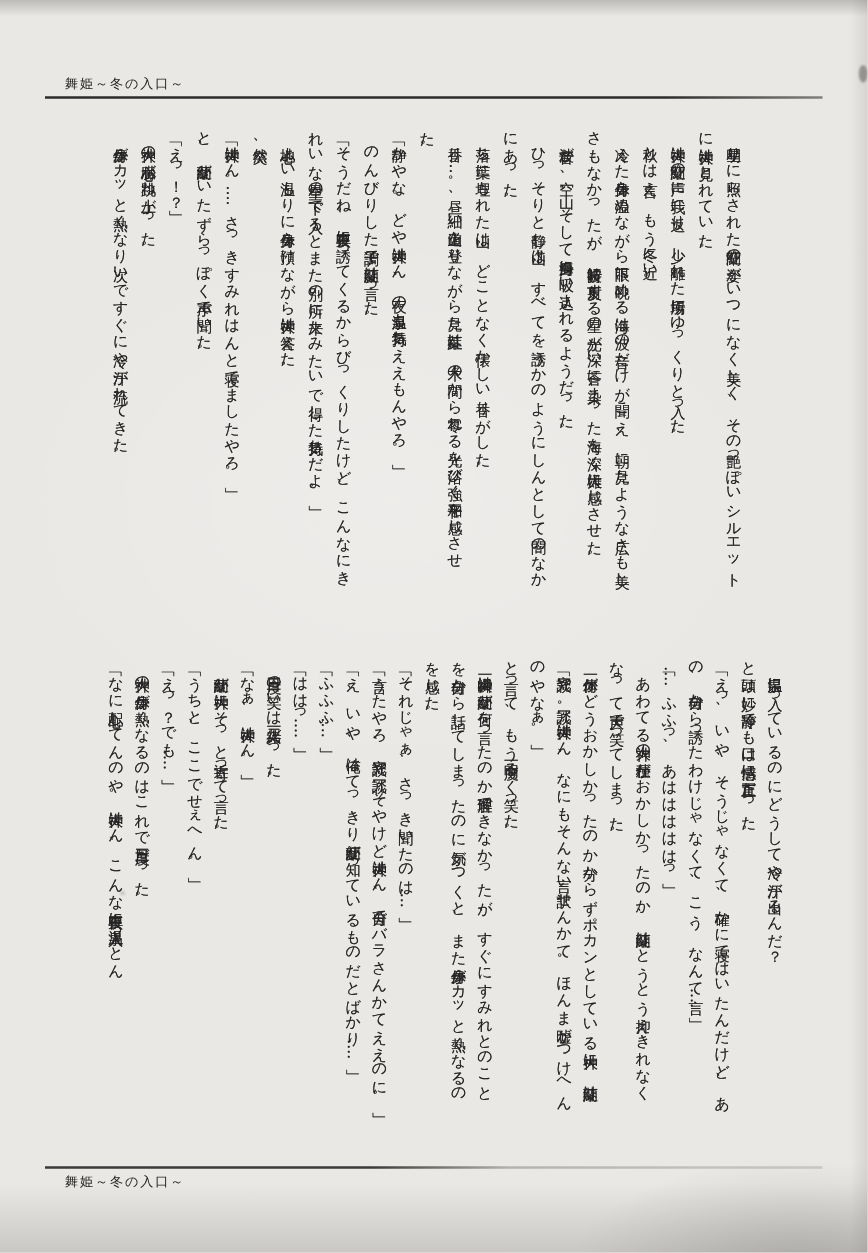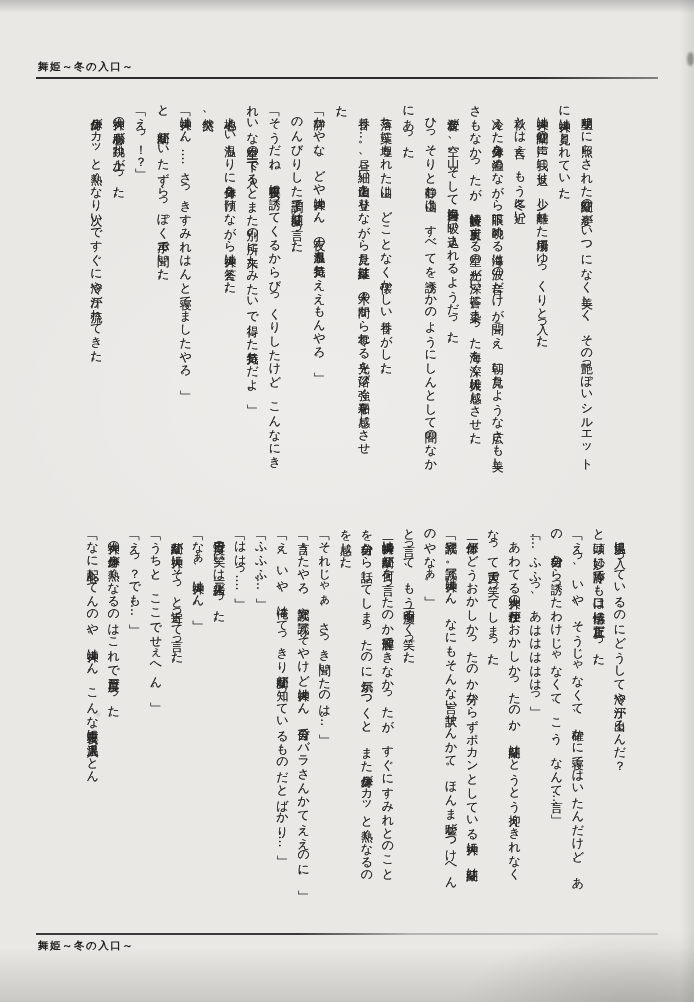--- a/index.html
+++ b/index.html
@@ -13,22 +13,22 @@
     background:
       linear-gradient(to bottom, rgba(96,94,92,.32), rgba(96,94,92,0) 13px),
       linear-gradient(to top, rgba(110,108,105,.26), rgba(110,108,105,0) 55px),
       linear-gradient(to left, rgba(110,108,105,.16), rgba(110,108,105,0) 14px),
       radial-gradient(260px 120px at 92% 101%, rgba(95,93,90,.28), rgba(95,93,90,0) 70%),
       radial-gradient(420px 300px at 45% 40%, rgba(255,255,255,.20), rgba(255,255,255,0) 75%),
       #eae8e5;
     color:#242424;
   }
   .running-title{
-    position:absolute;left:38px;
-    font-size:10.5px;font-weight:bold;letter-spacing:1.5px;
+    position:absolute;left:52px;
+    font-size:10.5px;font-weight:normal;letter-spacing:1.5px;
     color:#1d1d1d;white-space:nowrap;
   }
   .header-title{top:60px;}
   .footer-title{top:939px;}
   .rule{position:absolute;left:36px;}
   .header-rule{
     top:77px;width:622px;height:2px;
     background:linear-gradient(to right,#2c2c2c 0%,#2c2c2c 80%,rgba(44,44,44,.55) 100%);
   }
   .footer-rule{

